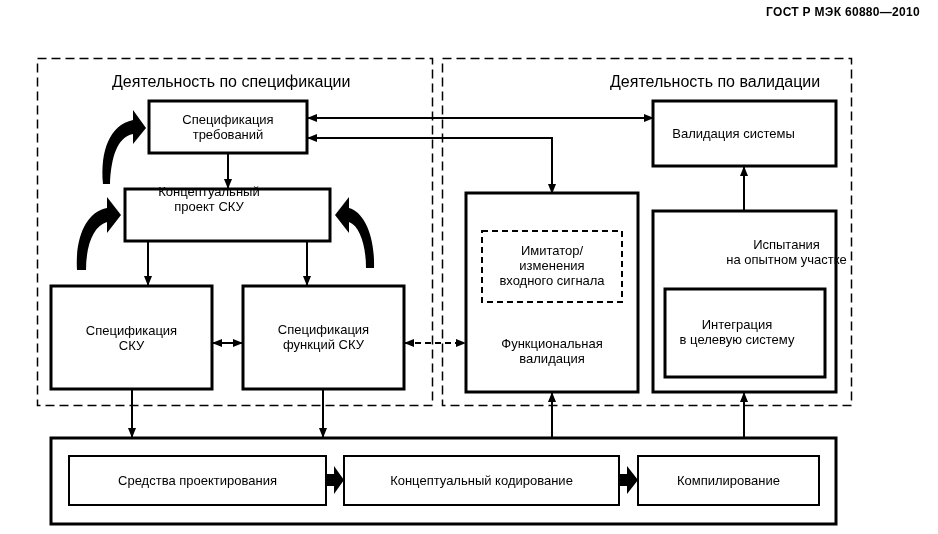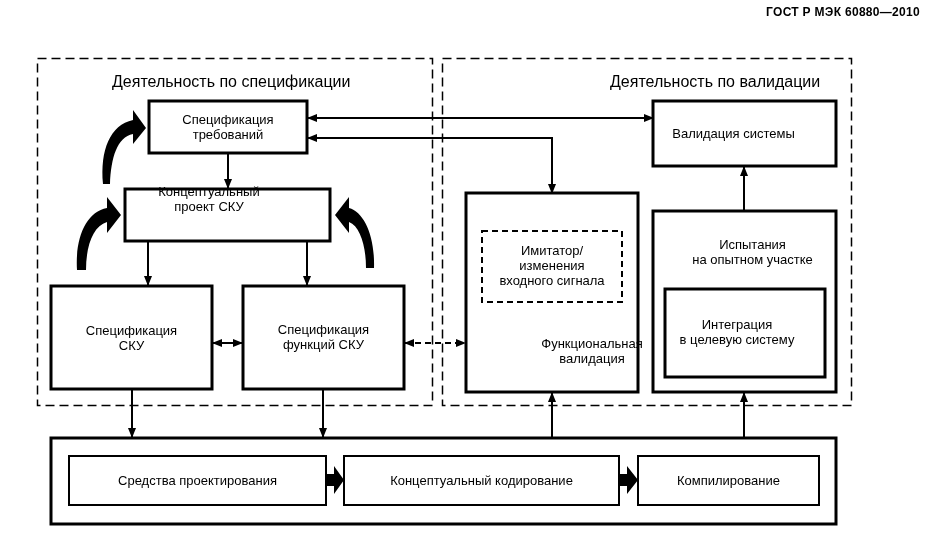--- a/index.html
+++ b/index.html
@@ -75,22 +75,22 @@
 проект СКУ</div>
 <div class="lbl" style="left:51px;top:323px;width:161px;">Спецификация
 СКУ</div>
 <div class="lbl" style="left:243px;top:322px;width:161px;">Спецификация
 функций СКУ</div>
 
 <div class="lbl" style="left:653px;top:126px;width:161px;">Валидация системы</div>
 <div class="lbl" style="left:482px;top:243px;width:140px;">Имитатор/
 изменения
 входного сигнала</div>
-<div class="lbl" style="left:466px;top:336px;width:172px;padding-left:40px;">Функциональная
+<div class="lbl" style="left:466px;top:336px;width:172px;">Функциональная
 валидация</div>
-<div class="lbl" style="left:653px;top:237px;width:199px;">Испытания
+<div class="lbl" style="left:687px;top:237px;width:199px;">Испытания
 на опытном участке</div>
 <div class="lbl" style="left:665px;top:317px;width:144px;">Интеграция
 в целевую систему</div>
 
 <div class="lbl" style="left:69px;top:473px;width:257px;">Средства проектирования</div>
 <div class="lbl" style="left:344px;top:473px;width:275px;">Концептуальный кодирование</div>
 <div class="lbl" style="left:638px;top:473px;width:181px;">Компилирование</div>
 
 </body></html>

